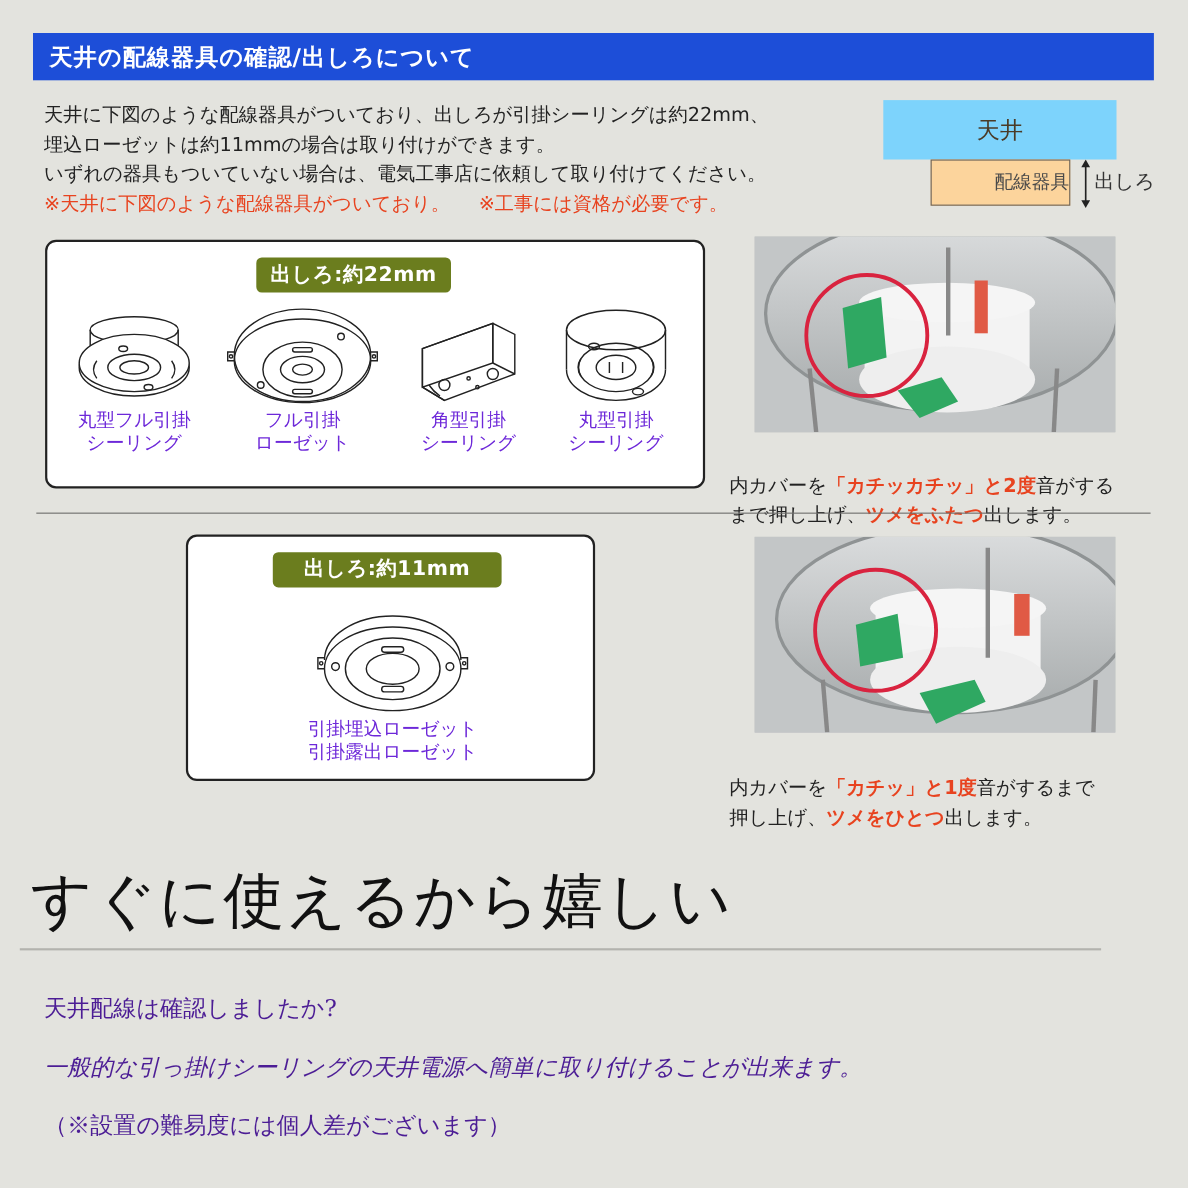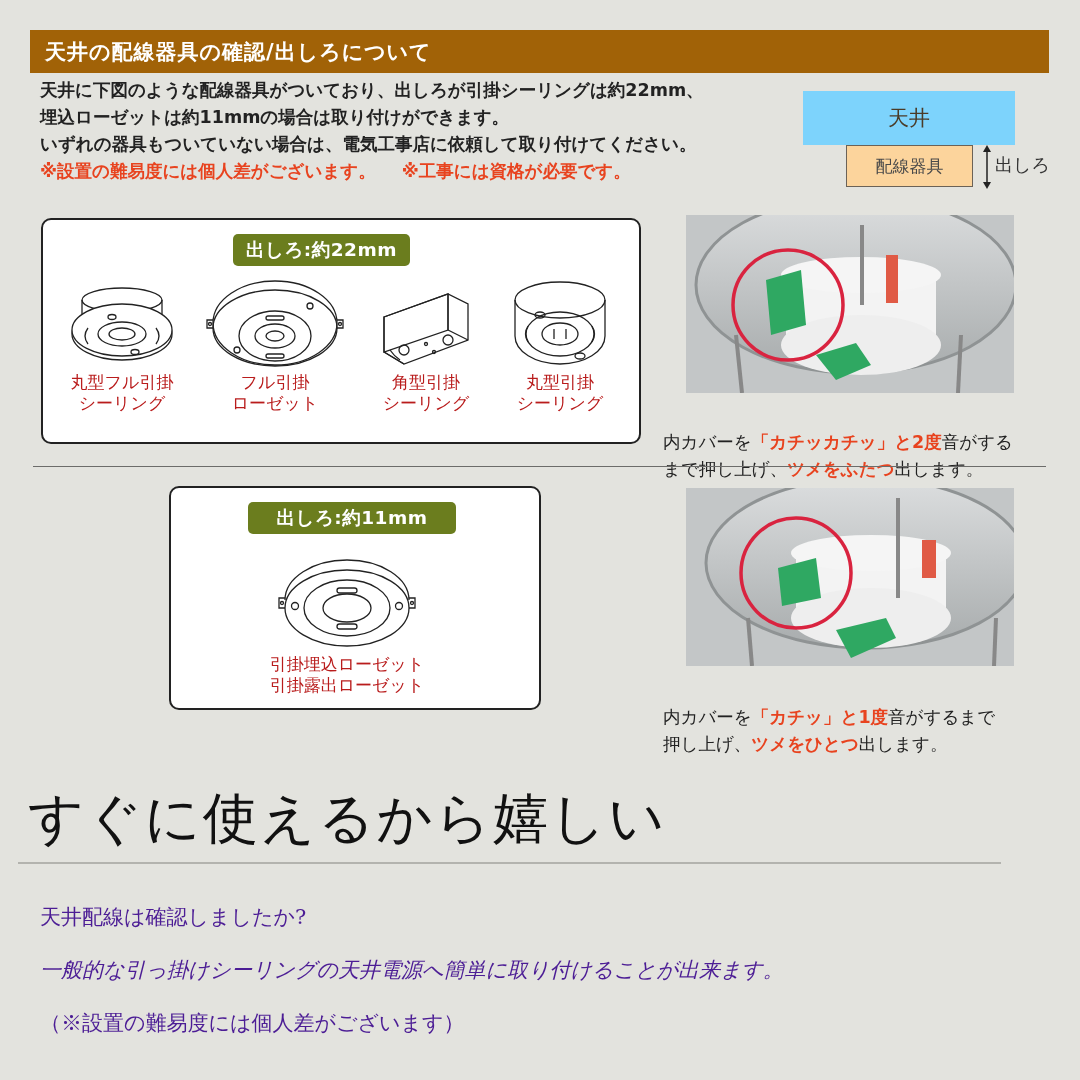--- a/index.html
+++ b/index.html
@@ -1,40 +1,40 @@
 <!DOCTYPE html>
 <html><head>
 <meta charset="utf-8">
 <style>
   * { box-sizing: border-box; margin: 0; padding: 0; }
   html, body { width: 1080px; height: 1080px; background: #e3e3de; overflow: hidden; }
   body { position: relative; font-family: "DejaVu Sans", "Liberation Sans", sans-serif; color: #222; }
 
-  .header-bar { position: absolute; left: 30px; top: 30px; width: 1019px; height: 43px; background: #a16207; }
+  .header-bar { position: absolute; left: 30px; top: 30px; width: 1019px; height: 43px; background: #1d4ed8; }
   .header-bar .title { position: absolute; left: 15px; top: 8px; color: #fff; font-size: 21px; font-weight: bold; letter-spacing: 1px; }
 
-  .intro { position: absolute; left: 40px; top: 77px; width: 760px; font-size: 17.5px; line-height: 27px; color: #222; font-weight: bold; }
+  .intro { position: absolute; left: 40px; top: 92px; width: 760px; font-size: 17.5px; line-height: 27px; color: #222; }
   .intro .line { white-space: nowrap; }
   .intro .warn { color: #e8431f; }
   .intro .warn span + span { margin-left: 26px; }
 
   .diagram { position: absolute; left: 803px; top: 91px; width: 250px; height: 100px; }
   .diagram .ceiling { position: absolute; left: 0; top: 0; width: 212px; height: 54px; background: #7dd3fc; color: #4a3b27; font-size: 21px; text-align: center; line-height: 54px; }
-  .diagram .fixture { position: absolute; left: 43px; top: 54px; width: 127px; height: 42px; background: #fcd49c; border: 1px solid #6b6257; color: #4a4a4a; font-size: 17px; text-align: center; line-height: 40px; }
+  .diagram .fixture { position: absolute; left: 43px; top: 54px; width: 127px; height: 42px; background: #fcd49c; border: 1px solid #6b6257; color: #4a4a4a; font-size: 17px; text-align: right; line-height: 40px; }
   .diagram .arrow { position: absolute; left: 178px; top: 54px; width: 12px; height: 44px; }
   .diagram .dim-label { position: absolute; left: 192px; top: 62px; font-size: 18px; color: #333; }
 
   .panel { position: absolute; background: #fff; border: 2px solid #222; border-radius: 10px; }
   .panel-22 { left: 41px; top: 218px; width: 600px; height: 226px; }
   .panel-11 { left: 169px; top: 486px; width: 372px; height: 224px; }
   .pill { position: absolute; background: #6b7d1e; color: #fff; font-size: 18.5px; font-weight: bold; border-radius: 5px; text-align: center; letter-spacing: 0.5px; }
   .panel-22 .pill { left: 190px; top: 14px; width: 177px; height: 32px; line-height: 32px; }
   .panel-11 .pill { left: 77px; top: 14px; width: 208px; height: 32px; line-height: 32px; }
 
-  .device { position: absolute; text-align: center; font-size: 17px; line-height: 21px; color: #b91c1c; }
+  .device { position: absolute; text-align: center; font-size: 17px; line-height: 21px; color: #6d28d9; }
   .device svg { display: block; margin: 0 auto; }
   .device .label { margin-top: 4px; white-space: nowrap; }
 
   .photo { position: absolute; background: #b9bdbe; overflow: hidden; }
   .photo-1 { left: 686px; top: 215px; width: 328px; height: 178px; }
   .photo-2 { left: 686px; top: 488px; width: 328px; height: 178px; }
 
   .caption { position: absolute; font-size: 17.5px; line-height: 27px; color: #222; white-space: nowrap; margin-top: 32px; }
   .caption .hl { color: #e8431f; font-weight: bold; }
   .caption-1 { left: 663px; top: 397px; }
@@ -55,21 +55,21 @@
 
 <div class="header-bar">
   <div class="title">天井の配線器具の確認/出しろについて</div>
 </div>
 
 <div class="intro">
   <div class="line">天井に下図のような配線器具がついており、出しろが引掛シーリングは約22mm、</div>
   <div class="line">埋込ローゼットは約11mmの場合は取り付けができます。</div>
   <div class="line">いずれの器具もついていない場合は、電気工事店に依頼して取り付けてください。</div>
   <div class="line warn">
-    <span>※設置の難易度には個人差がございます。</span><span>※工事には資格が必要です。</span>
+    <span>※天井に下図のような配線器具がついており。</span><span>※工事には資格が必要です。</span>
   </div>
 </div>
 
 <div class="diagram">
   <div class="ceiling">天井</div>
   <div class="fixture">配線器具</div>
   <svg class="arrow" viewBox="0 0 12 44">
     <line x1="6" y1="3" x2="6" y2="41" stroke="#222" stroke-width="1.5"></line>
     <polygon points="6,0 2,7 10,7" fill="#222"></polygon>
     <polygon points="6,44 2,37 10,37" fill="#222"></polygon>
@@ -183,21 +183,21 @@
   </div>
   <div>
     <span>まで押し上げ、</span><span class="hl">ツメをふたつ</span><span>出します。</span>
   </div>
 </div>
 
 <div class="divider"></div>
 
 <div class="panel panel-11">
   <div class="pill">出しろ:約11mm</div>
-  <div class="device" style="left:76px; top:62px; width:200px;">
+  <div class="device" style="left:86px; top:62px; width:200px;font-family:Liberation Mono, monospace;">
     <svg width="180" height="100" viewBox="0 0 180 100" fill="none" stroke="#222" stroke-width="1.3">
       <path d="M28 50 a62 40 0 0 1 124 0"></path>
       <ellipse cx="90" cy="58" rx="62" ry="38" fill="#fff"></ellipse>
       <ellipse cx="90" cy="58" rx="43" ry="28"></ellipse>
       <ellipse cx="90" cy="58" rx="24" ry="14"></ellipse>
       <rect x="80" y="38" width="20" height="5" rx="2.5"></rect>
       <rect x="80" y="74" width="20" height="5" rx="2.5"></rect>
       <circle cx="38" cy="56" r="3.5"></circle>
         <circle cx="142" cy="56" r="3.5"></circle>
       <path d="M28 48 h-6 v10 h6"></path>

